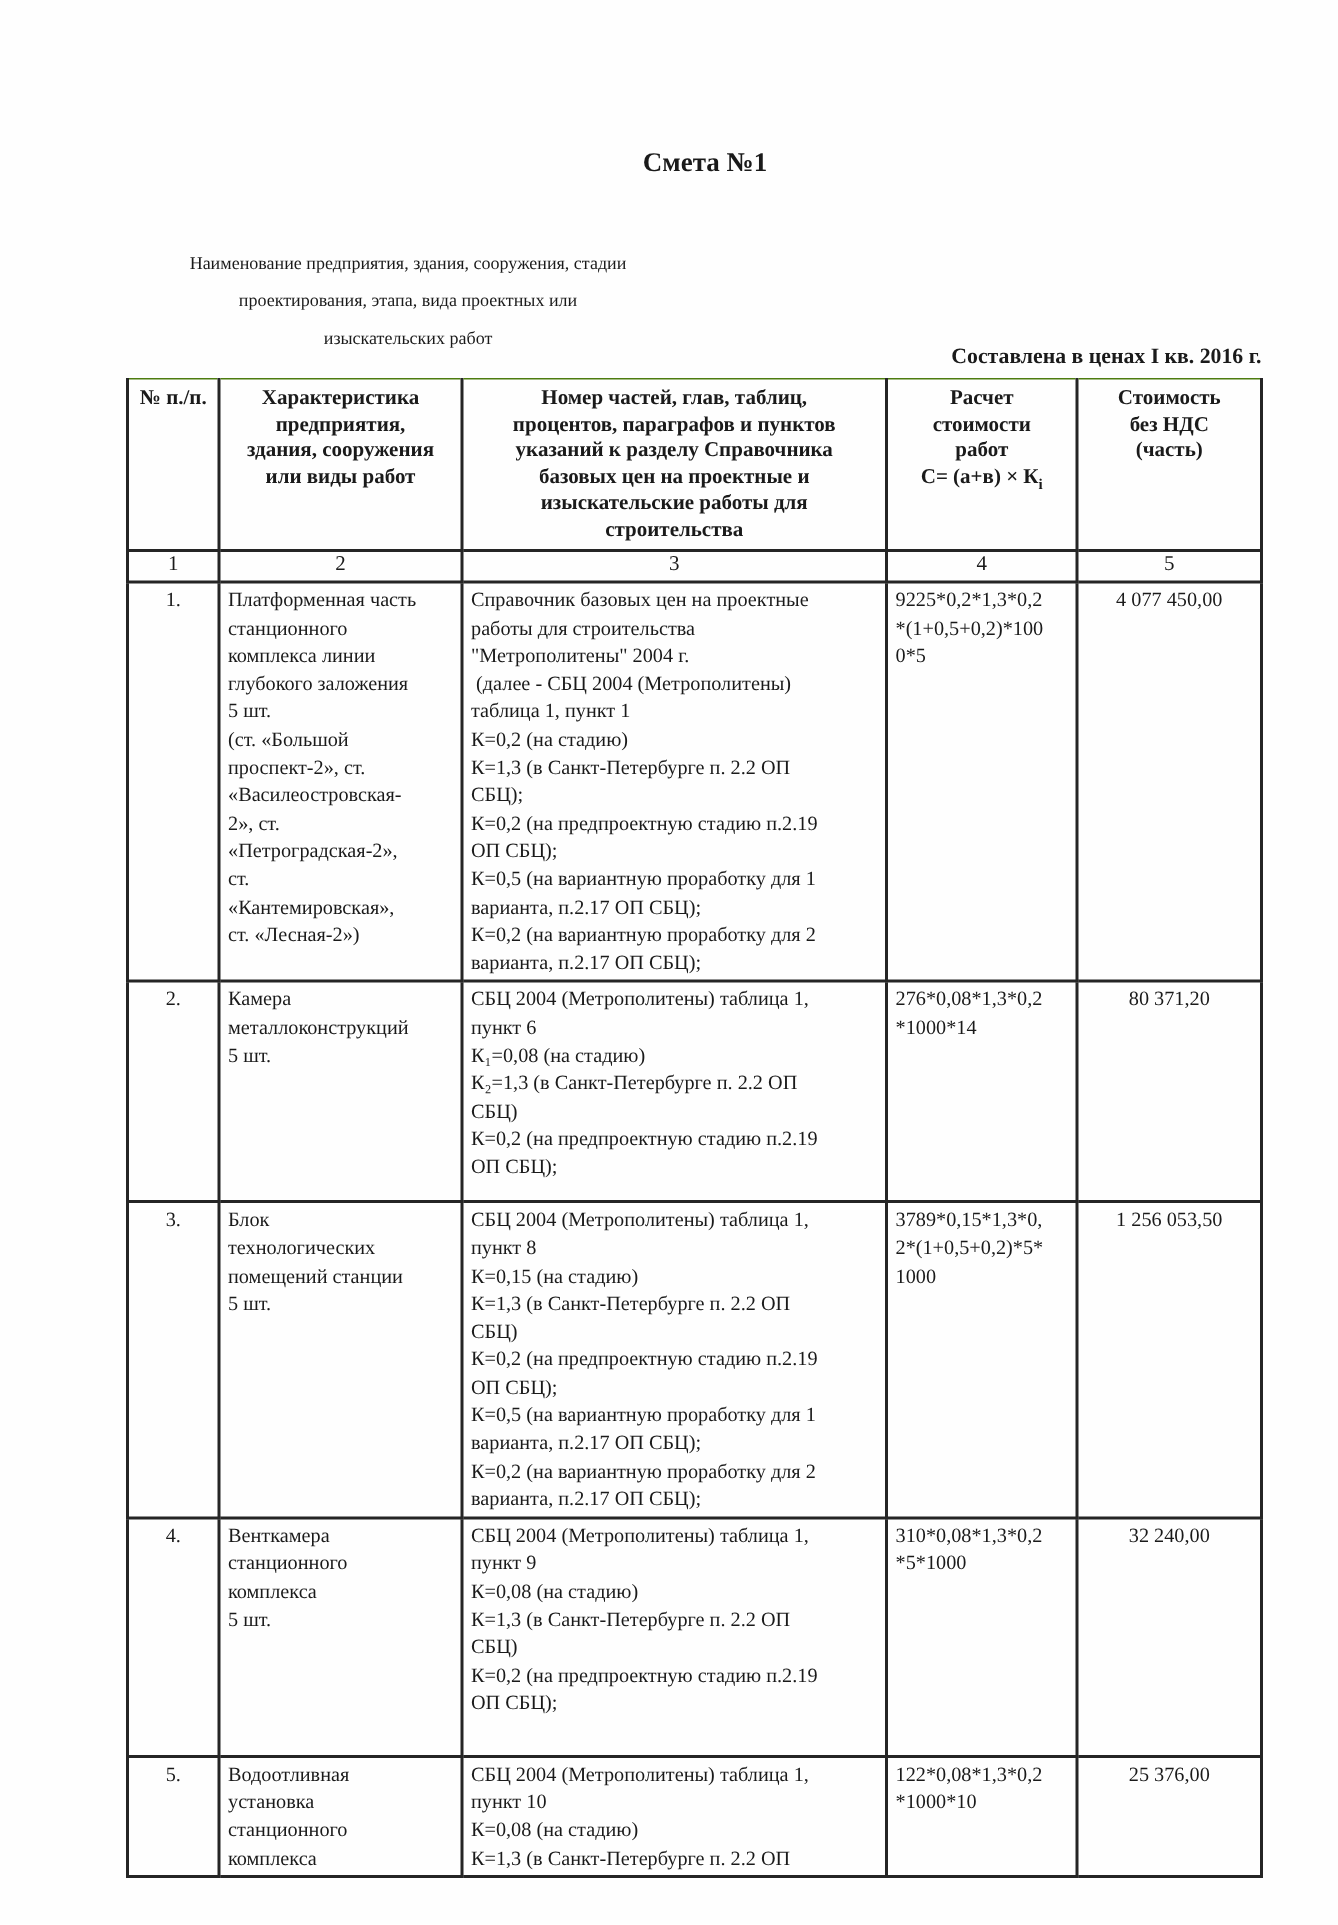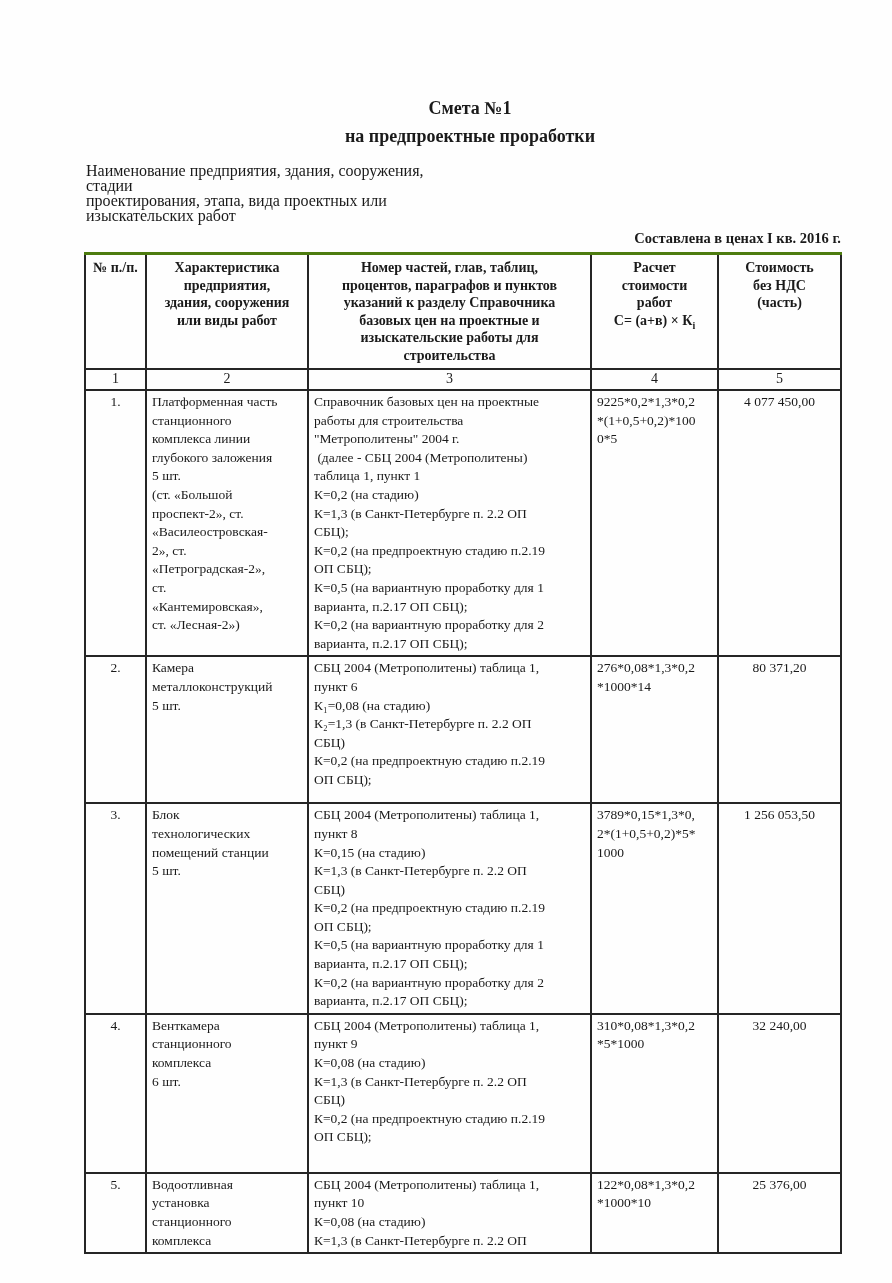--- a/index.html
+++ b/index.html
@@ -10,40 +10,40 @@
     color:#1a1a1a;
   }
   .doc-title {
     position:absolute; top:94px; left:50px; width:840px;
     text-align:center; font-weight:bold; font-size:18px; line-height:28px;
   }
   .intro {
     position:absolute; top:163px; left:86px; display:flex; gap:26px;
   }
   .intro .block {
-    font-size:16px; line-height:15px; white-space:pre-wrap;
+    font-size:12px; line-height:25px; white-space:pre-wrap;text-align:center;
   }
   .intro .left  { width:372px; }
   .intro .right { width:392px; }
   .prices-note {
     position:absolute; top:230px; right:51px;
     font-weight:bold; font-size:14.5px;text-align:center;
   }
   table.estimate {
     position:absolute; top:252px; left:84px; width:756px;
     border-collapse:collapse; table-layout:fixed;
   }
   table.estimate th, table.estimate td {
     border:2px solid #252525; vertical-align:top;
     white-space:pre-wrap; box-sizing:border-box; overflow:hidden;
   }
   table.estimate thead tr.head th {
     height:105px; font-size:14px; font-weight:bold;
     text-align:center; line-height:17.5px; padding:4px 3px;
-    border-top:3px solid #4d7c0f;
+    border-top:1px solid #4d7c0f;
   }
   table.estimate thead tr.colnum td {
     height:21px; text-align:center; font-size:14px;
     line-height:18px; padding:0;
   }
   table.estimate tbody td {
     font-size:13.5px; line-height:18.6px; padding:2px 5px;
   }
   td.c-num  { text-align:center; font-size:14px; }
   td.c-cost { text-align:center;margin-left:18px; }
@@ -54,21 +54,20 @@
   tr.r5 td { height:71px; }
   sub { font-size:10px; }
 </style>
 </head>
 <body>
 
 <div class="page">
 
   <div class="doc-title">
     <div>Смета №1</div>
-    <div>на предпроектные проработки</div>
   </div>
 
   <div class="intro">
     <div class="block left">Наименование предприятия, здания, сооружения, стадии
 проектирования, этапа, вида проектных или
 изыскательских работ</div>
   </div>
 
   <div class="prices-note">Составлена в ценах I кв. 2016 г.</div>
 
@@ -180,21 +179,21 @@
         <td>3789*0,15*1,3*0,
 2*(1+0,5+0,2)*5*
 1000</td>
         <td class="c-cost">1 256 053,50</td>
       </tr>
       <tr class="r4">
         <td class="c-num">4.</td>
         <td>Венткамера
 станционного
 комплекса
-6 шт.</td>
+5 шт.</td>
         <td>СБЦ 2004 (Метрополитены) таблица 1,
 пункт 9
 К=0,08 (на стадию)
 К=1,3 (в Санкт-Петербурге п. 2.2 ОП
 СБЦ)
 К=0,2 (на предпроектную стадию п.2.19
 ОП СБЦ);</td>
         <td>310*0,08*1,3*0,2
 *5*1000</td>
         <td class="c-cost">32 240,00</td>

